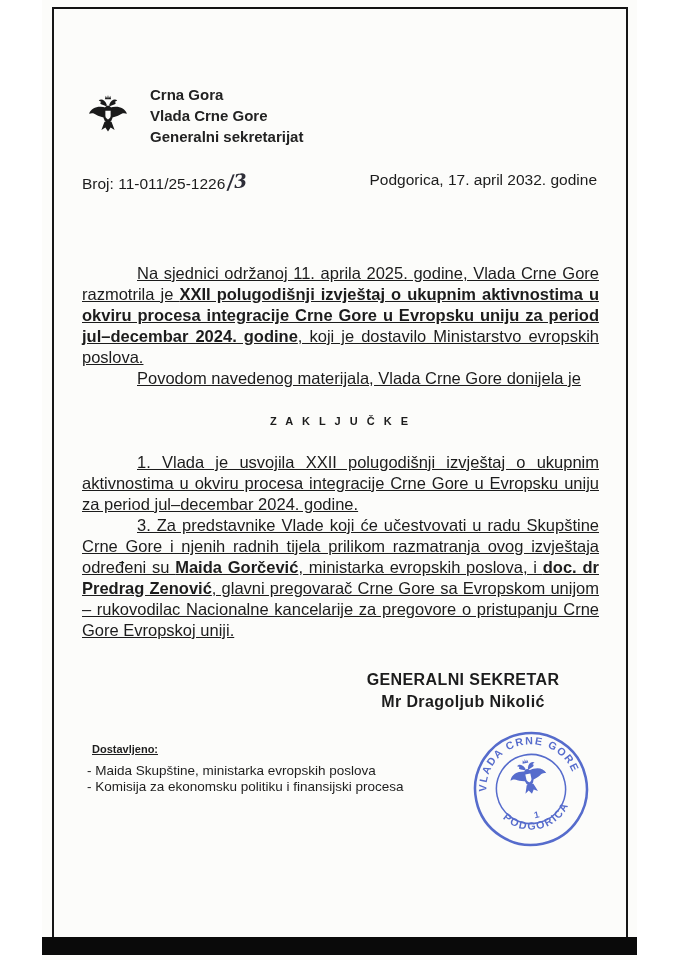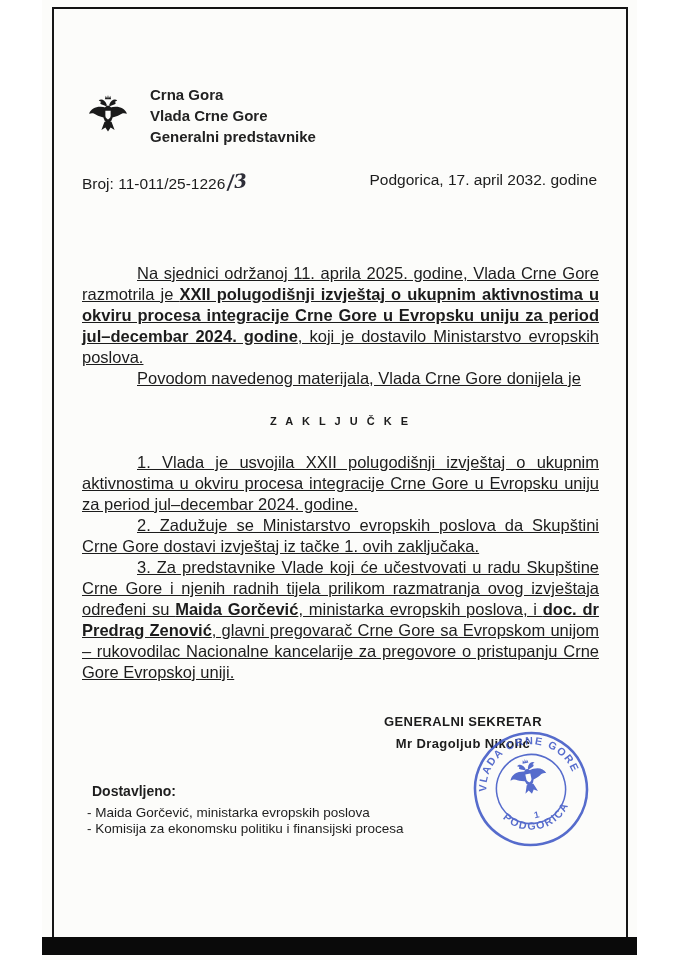--- a/index.html
+++ b/index.html
@@ -44,39 +44,39 @@
   .conclusions-heading {
     text-align:center; text-indent:0;
     font-size:11px; font-weight:bold; letter-spacing:3px;
     margin:22px 0 20px 0;
   }
 
   
   .signature-block {
     margin:28px 58px 0 auto; width:232px;
     text-align:center; font-weight:bold;
-    font-size:13px; line-height:22px; letter-spacing:0.4px;
+    font-size:16px; line-height:22px; letter-spacing:0.4px;
   }
 
   
   .stamp {
     position:absolute; left:428px; top:728px;
     width:122px; height:122px;
     transform:rotate(-12deg);
     opacity:0.85;
   }
   .stamp svg { width:100%; height:100%; display:block; }
   .stamp .ring { fill:none; }
   .stamp text { font-family:"Liberation Sans", sans-serif; font-weight:bold; }
   .stamp .arc-text { font-size:10.5px; letter-spacing:1.5px; }
   .stamp .stamp-number { font-size:9px; }
 
   
   .distribution { margin:28px 0 0 45px; font-size:13.5px; line-height:16px; color:#1e1e1e; }
-  .dist-label { font-weight:bold; margin:0 0 6px 5px; font-size:14px; }
+  .dist-label { font-weight:bold; margin:0 0 6px 5px; font-size:11px;text-decoration:underline; }
   .dist-item { margin-bottom:0; }
 
   .defs-svg { position:absolute; width:0; height:0; overflow:hidden; }
 </style>
 </head>
 <body>
 
 <svg class="defs-svg" aria-hidden="true">
   <defs>
     <g id="dh-eagle">
@@ -101,37 +101,36 @@
 
   <header class="letterhead">
     <div class="emblem">
       <svg viewBox="0 0 100 100" fill="#1a1a1a">
           <use href="#dh-eagle"></use>
         </svg>
     </div>
     <div class="letterhead-text">
       <div>Crna Gora</div>
       <div>Vlada Crne Gore</div>
-      <div>Generalni predstavnike</div>
+      <div>Generalni sekretarijat</div>
     </div>
   </header>
 
   <div class="ref-row">
     <div><span>Broj: 11-011/25-1226</span><span class="handwritten">/3</span></div>
     <div>Podgorica, 17. april 2032. godine</div>
   </div>
 
   <main class="body-text">
     <p class="para"><span>Na sjednici održanoj 11. aprila 2025. godine, Vlada Crne Gore razmotrila je </span><strong>XXII polugodišnji izvještaj o ukupnim aktivnostima u okviru procesa integracije Crne Gore u Evropsku uniju za period jul–decembar 2024. godine</strong><span>, koji je dostavilo Ministarstvo evropskih poslova.</span></p>
     <p class="para">Povodom navedenog materijala, Vlada Crne Gore donijela je</p>
 
     <h2 class="conclusions-heading">Z A K L J U Č K E</h2>
 
     <p class="para">1. Vlada je usvojila XXII polugodišnji izvještaj o ukupnim aktivnostima u okviru procesa integracije Crne Gore u Evropsku uniju za period jul–decembar 2024. godine.</p>
-    <p class="para">2. Zadužuje se Ministarstvo evropskih poslova da Skupštini Crne Gore dostavi izvještaj iz tačke 1. ovih zaključaka.</p>
     <p class="para"><span>3. Za predstavnike Vlade koji će učestvovati u radu Skupštine Crne Gore i njenih radnih tijela prilikom razmatranja ovog izvještaja određeni su </span><strong>Maida Gorčević</strong><span>, ministarka evropskih poslova, i </span><strong>doc. dr Predrag Zenović</strong><span>, glavni pregovarač Crne Gore sa Evropskom unijom – rukovodilac Nacionalne kancelarije za pregovore o pristupanju Crne Gore Evropskoj uniji.</span></p>
   </main>
 
   <div class="signature-block">
     <div>GENERALNI SEKRETAR</div>
     <div>Mr Dragoljub Nikolić</div>
   </div>
 
   <div class="stamp">
     <svg viewBox="0 0 120 120">
@@ -143,17 +142,17 @@
       <text class="arc-text" text-anchor="middle" fill="#3a53c4"><textPath href="#stamp-arc-bottom" startOffset="50%">PODGORICA</textPath></text>
       <g>
         <use href="#dh-eagle" transform="translate(39,29) scale(0.42)" fill="#3a53c4"></use>
       </g>
       <text class="stamp-number" x="60" y="89" text-anchor="middle" fill="#3a53c4">1</text>
     </svg>
   </div>
 
   <footer class="distribution">
     <div class="dist-label">Dostavljeno:</div>
-    <div class="dist-item">- Maida Gorčević, ministarka evropskih poslova</div>
+    <div class="dist-item">- Maida Skupštine, ministarka evropskih poslova</div>
     <div class="dist-item">- Komisija za ekonomsku politiku i finansijski procesa</div>
   </footer>
 
 </div>
 
 </body></html>

